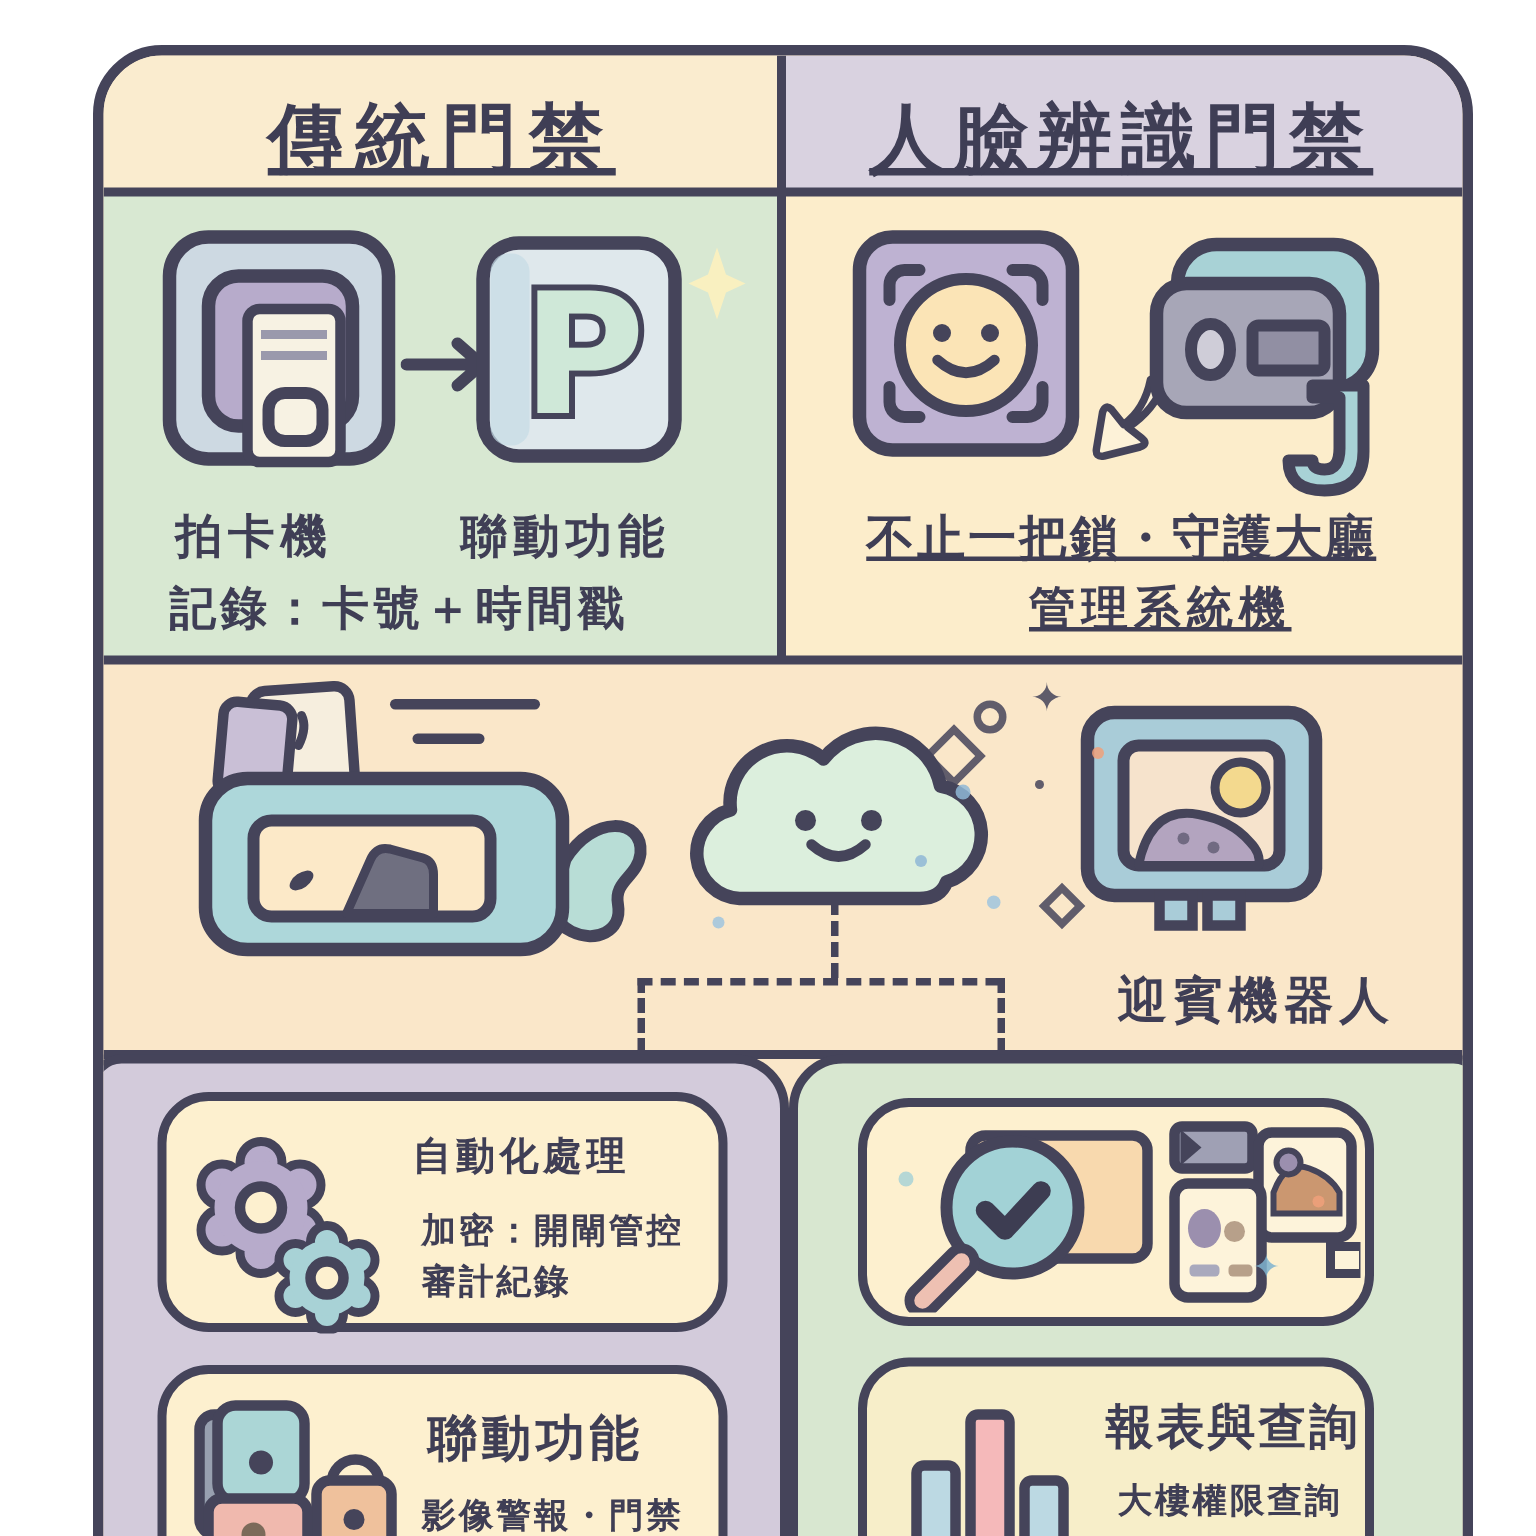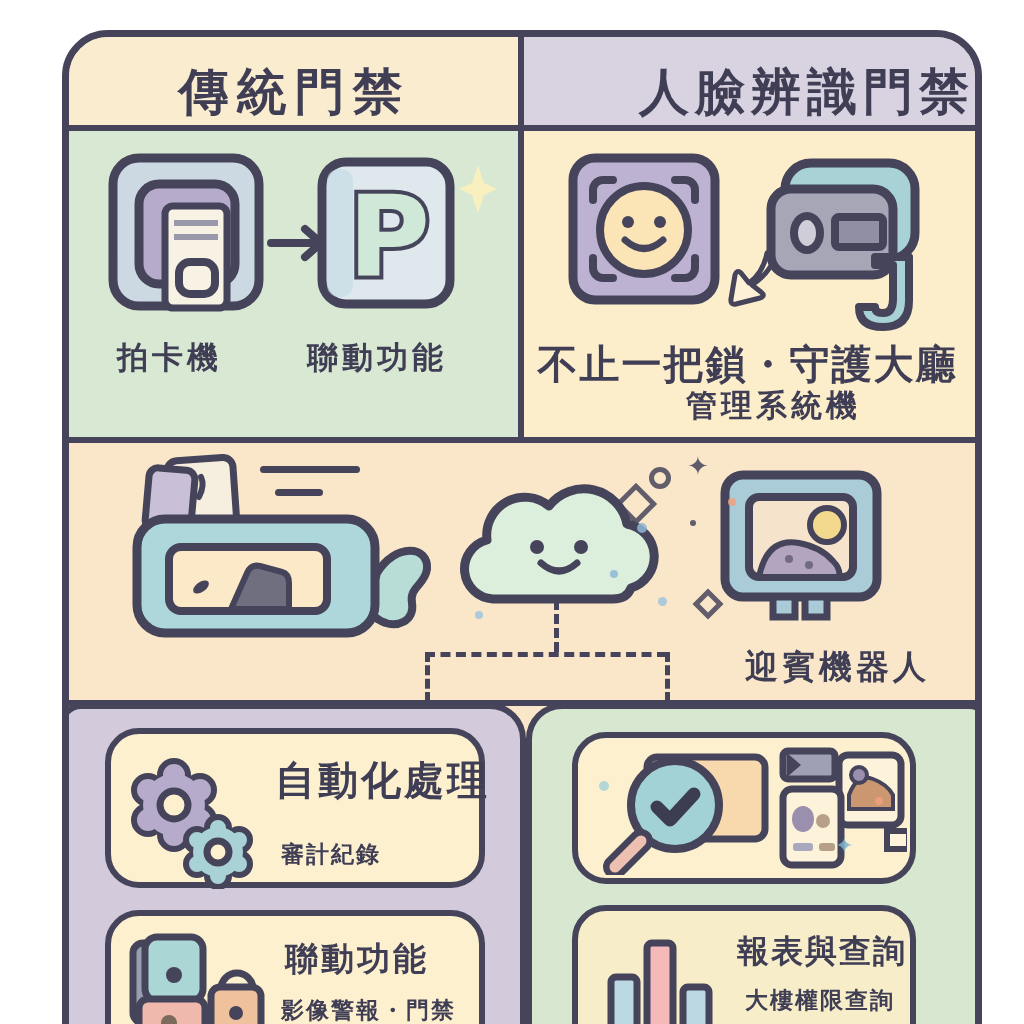--- a/index.html
+++ b/index.html
@@ -3,21 +3,21 @@
 <meta charset="utf-8">
 <style>
   :root{ --ink:#45445a; --txt:#3f3e55; }
   html,body{margin:0;padding:0;}
   body{width:1024px;height:1024px;overflow:hidden;background:#ffffff;
        font-family:"DejaVu Sans","Liberation Sans",sans-serif;position:relative;}
   .abs{position:absolute;}
   .card{left:62px;top:30px;width:920px;height:1110px;box-sizing:border-box;
         border:7px solid var(--ink);border-radius:46px 46px 0 0;overflow:hidden;background:#fae7c9;}
   .t{font-weight:700;color:var(--txt);white-space:nowrap;}
-  .center{text-align:center;}
+  .center{text-align:center;text-decoration:underline;}
   .hline{background:var(--ink);height:6px;}
   .vline{background:var(--ink);width:6px;}
   .dashv{border-left:5px dashed var(--ink);width:0;}
   .dashh{border-top:5px dashed var(--ink);height:0;}
   .panel{box-sizing:border-box;border:6px solid var(--ink);}
   .fbox{box-sizing:border-box;border:6px solid var(--ink);border-radius:34px;background:#fdf0cf;overflow:hidden;}
   .dot{border-radius:50%;}
   .speck{opacity:.85;}
   svg{display:block;}
 </style>
@@ -31,21 +31,21 @@
   <div class="abs" style="left:0;top:90px;width:451px;height:313px;background:#d8e8d2;"></div>
   <div class="abs" style="left:451px;top:90px;width:455px;height:313px;background:#fcedcb;"></div>
   <div class="abs" style="left:0;top:403px;width:906px;height:263px;background:#fae7c9;"></div>
 
   <div class="abs hline" style="left:0;top:88px;width:906px;"></div>
   <div class="abs hline" style="left:0;top:400px;width:906px;"></div>
   <div class="abs hline" style="left:0;top:663px;width:906px;"></div>
   <div class="abs vline" style="left:449px;top:0;height:403px;"></div>
 
   <div class="abs t center" style="left:0;top:22px;width:451px;font-size:50px;letter-spacing:8px;">傳統門禁</div>
-  <div class="abs t center" style="left:451px;top:22px;width:455px;font-size:50px;letter-spacing:6px;text-align:right;">人臉辨識門禁</div>
+  <div class="abs t center" style="left:451px;top:22px;width:455px;font-size:50px;letter-spacing:6px;">人臉辨識門禁</div>
 
   <svg class="abs" style="left:36px;top:113px;" width="162" height="165" viewBox="0 0 162 165">
     <rect x="8" y="8" width="146" height="148" rx="26" fill="#cdd9e2" stroke="#45445a" stroke-width="9"></rect>
     <rect x="34" y="34" width="96" height="100" rx="20" fill="#b7abcb" stroke="#45445a" stroke-width="9"></rect>
     <rect x="60" y="56" width="62" height="102" rx="8" fill="#f7f2e3" stroke="#45445a" stroke-width="7"></rect>
     <rect x="69" y="70" width="44" height="6" fill="#9a99ac"></rect>
     <rect x="69" y="84" width="44" height="6" fill="#9a99ac"></rect>
     <rect x="74" y="112" width="36" height="32" rx="11" fill="#f7f2e3" stroke="#45445a" stroke-width="8"></rect>
   </svg>
   <svg class="abs" style="left:198px;top:186px;" width="64" height="40" viewBox="0 0 64 40">
@@ -55,20 +55,21 @@
     <rect x="7" y="7" width="128" height="142" rx="24" fill="#dfe8ec" stroke="#45445a" stroke-width="9"></rect>
     <rect x="12" y="14" width="26" height="128" rx="12" fill="#c4dce6" opacity="0.7"></rect>
     <text x="74" y="120" text-anchor="middle" font-size="112" font-weight="bold" font-family="DejaVu Sans, Liberation Sans, sans-serif" fill="#cfe8d8" stroke="#45445a" stroke-width="8" paint-order="stroke">P</text>
   </svg>
   <svg class="abs" style="left:388px;top:126px;" width="42" height="52" viewBox="0 0 42 52">
     <path d="M21 2 L27 20 L40 26 L27 32 L21 50 L15 32 L2 26 L15 20 Z" fill="#f9f0c0"></path>
   </svg>
 
   <div class="abs t" style="left:48px;top:300px;font-size:31px;letter-spacing:4px;">拍卡機</div>
   <div class="abs t" style="left:238px;top:300px;font-size:31px;letter-spacing:4px;">聯動功能</div>
+  <div class="abs t" style="left:44px;top:348px;font-size:31px;letter-spacing:3px;">記錄：卡號＋時間戳</div>
 
   <svg class="abs" style="left:496px;top:113px;" width="158" height="158" viewBox="0 0 158 158">
     <rect x="8" y="8" width="142" height="142" rx="22" fill="#beb2d2" stroke="#45445a" stroke-width="9"></rect>
     <path d="M48 30 H38 a10 10 0 0 0 -10 10 V50" fill="none" stroke="#45445a" stroke-width="8" stroke-linecap="round"></path>
     <path d="M110 30 h10 a10 10 0 0 1 10 10 V50" fill="none" stroke="#45445a" stroke-width="8" stroke-linecap="round"></path>
     <path d="M48 128 H38 a10 10 0 0 1 -10 -10 V108" fill="none" stroke="#45445a" stroke-width="8" stroke-linecap="round"></path>
     <path d="M110 128 h10 a10 10 0 0 0 10 -10 V108" fill="none" stroke="#45445a" stroke-width="8" stroke-linecap="round"></path>
     <circle cx="79" cy="80" r="44" fill="#fbe4b6" stroke="#45445a" stroke-width="8"></circle>
     <circle cx="63" cy="72" r="6" fill="#45445a"></circle>
     <circle cx="95" cy="72" r="6" fill="#45445a"></circle>
@@ -77,21 +78,21 @@
   <svg class="abs" style="left:658px;top:212px;" width="58" height="64" viewBox="0 0 58 64">
     <path d="M40 4 q-4 20 -18 30 l-8 -10 q-4 -4 -6 2 l-4 24 q-1 6 5 5 l24 -6 q6 -2 1 -6 l-9 -7 q18 -12 24 -30 q1 -4 -3 -5 z" fill="#fdf2d8" stroke="#45445a" stroke-width="5" stroke-linejoin="round"></path>
   </svg>
   <svg class="abs" style="left:694px;top:116px;" width="166" height="188" viewBox="0 0 166 188">
     <rect x="22" y="10" width="130" height="96" rx="26" fill="#a8d2d6" stroke="#45445a" stroke-width="9"></rect>
     <rect x="8" y="36" width="122" height="86" rx="20" fill="#a7a6b7" stroke="#45445a" stroke-width="9"></rect>
     <ellipse cx="44" cy="80" rx="13" ry="17" fill="#cfcdd8" stroke="#45445a" stroke-width="8"></ellipse>
     <rect x="72" y="64" width="48" height="30" rx="4" fill="#918fa3" stroke="#45445a" stroke-width="8"></rect>
     <path d="M112 104 h34 v44 q0 26 -26 26 q-24 0 -24 -20 h16 q0 6 8 6 q10 0 10 -14 v-34 h-18 z" fill="#a8d2d6" stroke="#45445a" stroke-width="8" stroke-linejoin="round"></path>
   </svg>
-  <div class="abs t center" style="left:451px;top:300px;width:455px;font-size:40px;letter-spacing:2px;">不止一把鎖・守護大廳</div>
+  <div class="abs t center" style="left:451px;top:300px;width:455px;font-size:32px;letter-spacing:2px;">不止一把鎖・守護大廳</div>
   <div class="abs t center" style="left:477px;top:348px;width:455px;font-size:31px;letter-spacing:4px;">管理系統機</div>
 
   <div class="abs" style="left:191px;top:429px;width:100px;height:7px;border-radius:4px;background:#45445a;"></div>
   <div class="abs" style="left:206px;top:452px;width:48px;height:7px;border-radius:4px;background:#45445a;"></div>
 
   <svg class="abs" style="left:56px;top:416px;" width="340" height="186" viewBox="0 0 340 186">
     <rect x="44" y="6" width="66" height="76" rx="10" fill="#f6eede" stroke="#45445a" stroke-width="7" transform="rotate(-4 77 44)"></rect>
     <rect x="22" y="16" width="46" height="62" rx="9" fill="#c9bfd6" stroke="#45445a" stroke-width="7" transform="rotate(5 45 47)"></rect>
     <path d="M74 44 q6 -12 2 -20" fill="none" stroke="#45445a" stroke-width="6" stroke-linecap="round"></path>
     <path d="M252 120 C270 90 304 92 302 116 C300 132 284 134 287 150 C290 168 272 176 256 168 C244 162 240 150 247 138 Z" fill="#b8ddd6" stroke="#45445a" stroke-width="8" stroke-linejoin="round"></path>
@@ -160,21 +161,22 @@
       <circle cx="97" cy="79" r="11" fill="#a8d2d6" stroke="#45445a" stroke-width="6"></circle>
       <circle cx="118" cy="91" r="11" fill="#a8d2d6" stroke="#45445a" stroke-width="6"></circle>
       <circle cx="118" cy="115" r="11" fill="#a8d2d6" stroke="#45445a" stroke-width="6"></circle>
       <circle cx="97" cy="127" r="11" fill="#a8d2d6" stroke="#45445a" stroke-width="6"></circle>
       <circle cx="76" cy="115" r="11" fill="#a8d2d6" stroke="#45445a" stroke-width="6"></circle>
       <circle cx="76" cy="91" r="11" fill="#a8d2d6" stroke="#45445a" stroke-width="6"></circle>
       <circle cx="97" cy="103" r="25" fill="#a8d2d6"></circle>
       <circle cx="97" cy="103" r="11" fill="#fdf0cf" stroke="#45445a" stroke-width="7"></circle>
     </g>
   </svg>
-  <div class="abs t" style="left:206px;top:716px;font-size:40px;letter-spacing:3px;text-align:center;">自動化處理</div>
+  <div class="abs t" style="left:206px;top:716px;font-size:26px;letter-spacing:3px;text-align:center;">自動化處理</div>
+  <div class="abs t" style="left:212px;top:768px;font-size:23px;letter-spacing:2px;">加密：開閘管控</div>
   <div class="abs t" style="left:212px;top:802px;font-size:23px;letter-spacing:2px;">審計紀錄</div>
 
   <div class="abs fbox" style="left:36px;top:873px;width:380px;height:170px;"></div>
   <svg class="abs" style="left:56px;top:896px;" width="150" height="120" viewBox="0 0 150 120">
     <rect x="8" y="10" width="58" height="80" rx="10" fill="#98a0b0" stroke="#45445a" stroke-width="7"></rect>
     <rect x="20" y="4" width="58" height="64" rx="12" fill="#abd6d6" stroke="#45445a" stroke-width="7"></rect>
     <circle cx="49" cy="42" r="8" fill="#45445a"></circle>
     <path d="M96 56 a16 16 0 0 1 32 0" fill="none" stroke="#45445a" stroke-width="7"></path>
     <rect x="86" y="54" width="50" height="56" rx="9" fill="#efc19c" stroke="#45445a" stroke-width="7"></rect>
     <circle cx="111" cy="80" r="7" fill="#45445a"></circle>

